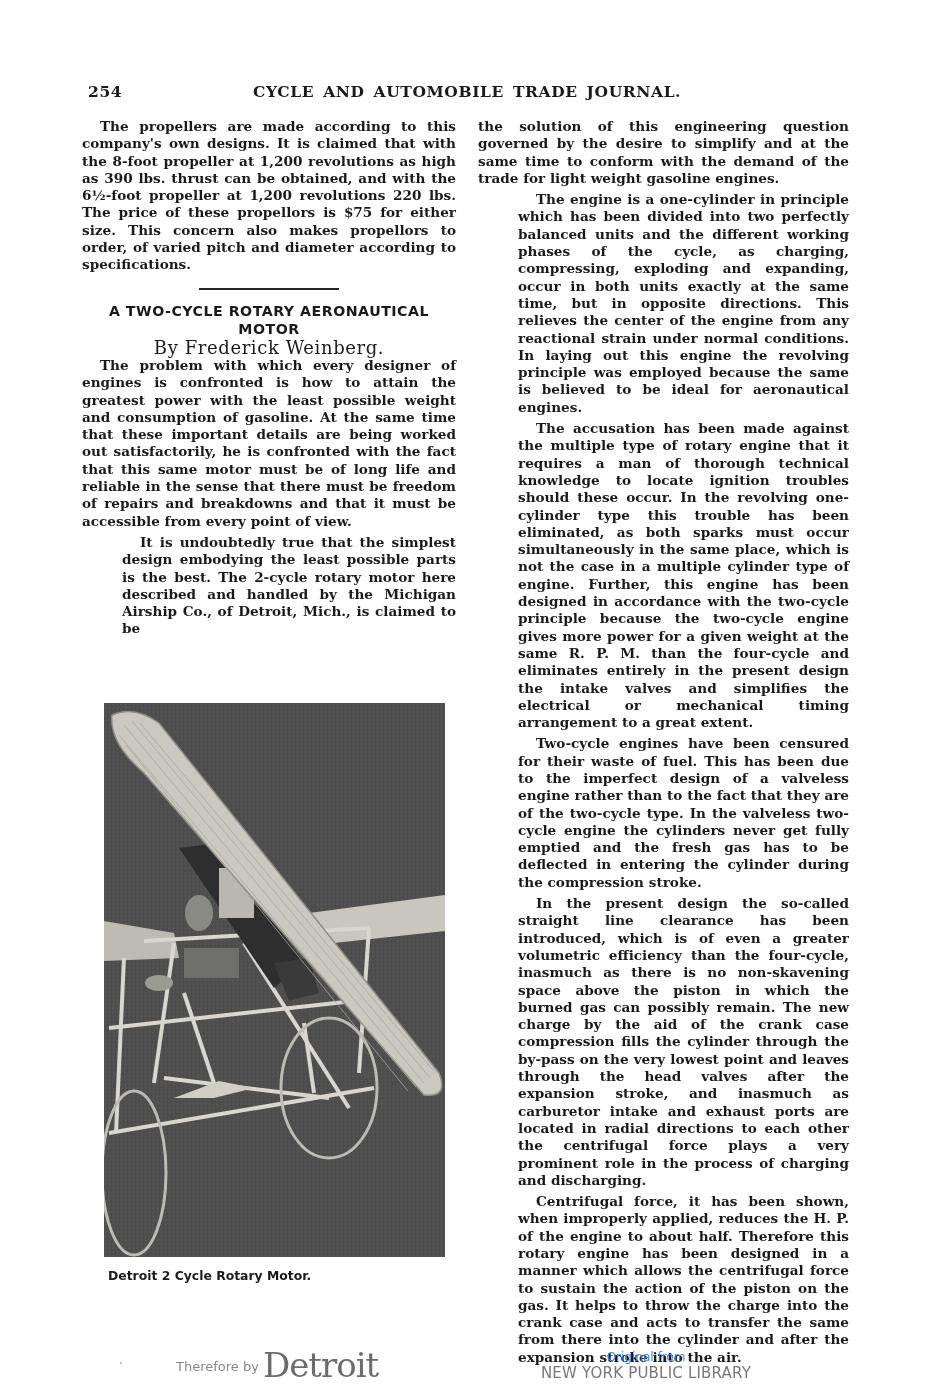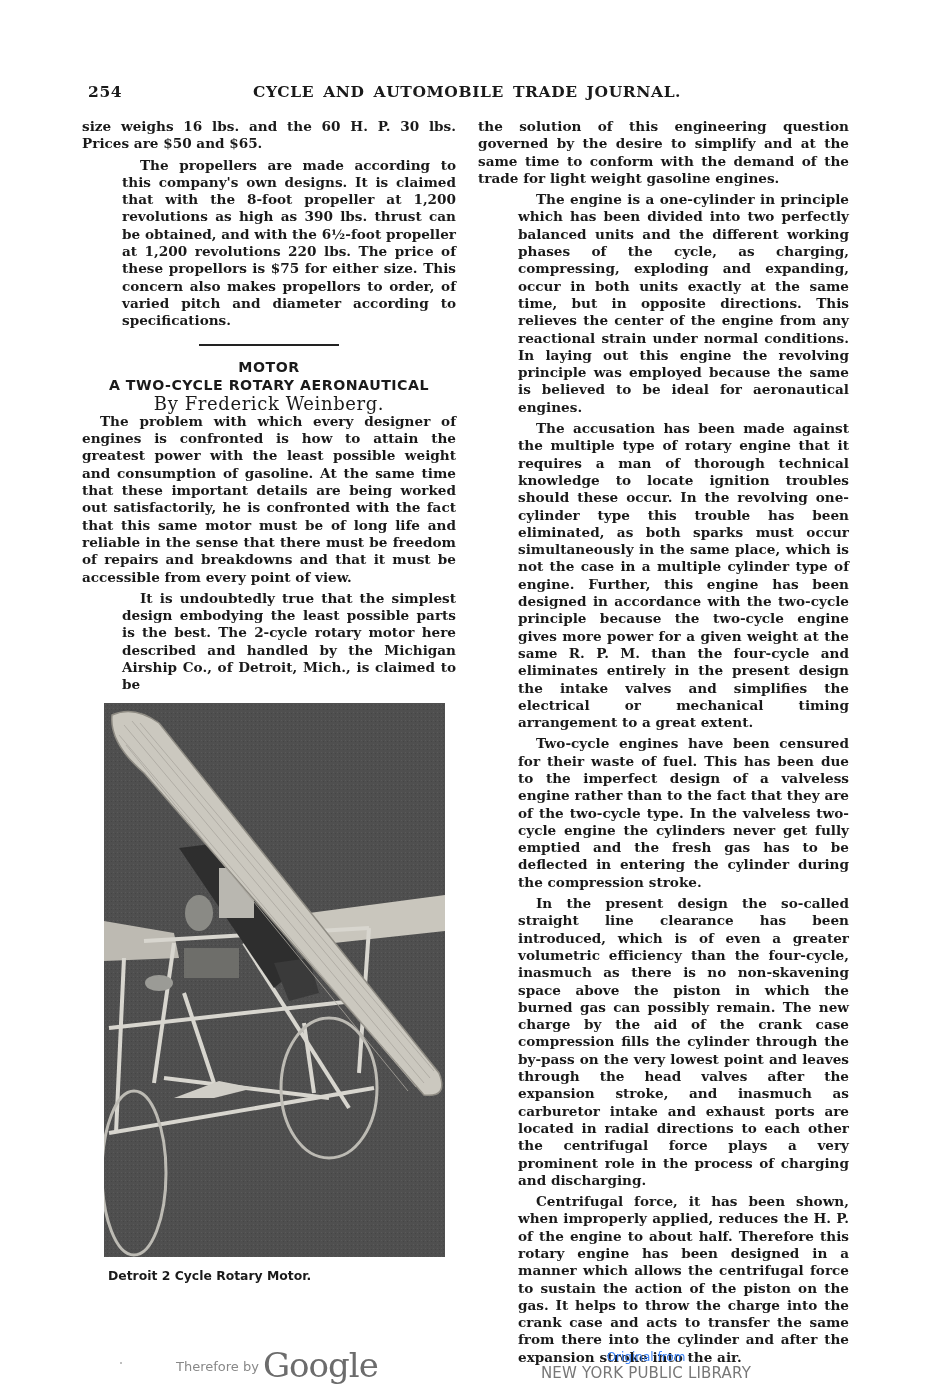--- a/index.html
+++ b/index.html
@@ -60,26 +60,25 @@
 </style>
 </head>
 <body>
 
 <div class="header">
   <span class="pnum">254</span>
   <span class="jtitle">CYCLE AND AUTOMOBILE TRADE JOURNAL.</span>
 </div>
 
 <div class="col" id="left-col">
-  <p class="nofirst">size weighs 16 lbs. and the 60 H. P. 30 lbs. Prices are $50 and $65.</p>
   <p>The propellers are made according to this company's own designs. It is claimed that with the 8-foot propeller at 1,200 revolutions as high as 390 lbs. thrust can be obtained, and with the 6½-foot propeller at 1,200 revolutions 220 lbs. The price of these propellors is $75 for either size. This concern also makes propellors to order, of varied pitch and diameter according to specifications.</p>
   <div class="rule"></div>
   <div class="art-title">
+    <div>A TWO-CYCLE ROTARY AERONAUTICAL</div>
     <div>MOTOR</div>
-    <div>A TWO-CYCLE ROTARY AERONAUTICAL</div>
   </div>
   <div class="byline">By Frederick Weinberg.</div>
   <p>The problem with which every designer of engines is confronted is how to attain the greatest power with the least possible weight and consumption of gasoline. At the same time that these important details are being worked out satisfactorily, he is confronted with the fact that this same motor must be of long life and reliable in the sense that there must be freedom of repairs and breakdowns and that it must be accessible from every point of view.</p>
   <p>It is undoubtedly true that the simplest design embodying the least possible parts is the best. The 2-cycle rotary motor here described and handled by the Michigan Airship Co., of Detroit, Mich., is claimed to be</p>
 </div>
 
 <div class="photo" title="Photograph of a two-blade wooden propeller mounted on a rotary motor on an aeroplane frame with wheels">
   <svg width="341" height="554" viewBox="0 0 341 554">
     <defs>
       <pattern id="grain" width="4" height="4" patternUnits="userSpaceOnUse">
@@ -143,18 +142,18 @@
   <p>The engine is a one-cylinder in principle which has been divided into two perfectly balanced units and the different working phases of the cycle, as charging, compressing, exploding and expanding, occur in both units exactly at the same time, but in opposite directions. This relieves the center of the engine from any reactional strain under normal conditions. In laying out this engine the revolving principle was employed because the same is believed to be ideal for aeronautical engines.</p>
   <p>The accusation has been made against the multiple type of rotary engine that it requires a man of thorough technical knowledge to locate ignition troubles should these occur. In the revolving one-cylinder type this trouble has been eliminated, as both sparks must occur simultaneously in the same place, which is not the case in a multiple cylinder type of engine. Further, this engine has been designed in accordance with the two-cycle principle because the two-cycle engine gives more power for a given weight at the same R. P. M. than the four-cycle and eliminates entirely in the present design the intake valves and simplifies the electrical or mechanical timing arrangement to a great extent.</p>
   <p>Two-cycle engines have been censured for their waste of fuel. This has been due to the imperfect design of a valveless engine rather than to the fact that they are of the two-cycle type. In the valveless two-cycle engine the cylinders never get fully emptied and the fresh gas has to be deflected in entering the cylinder during the compression stroke.</p>
   <p>In the present design the so-called straight line clearance has been introduced, which is of even a greater volumetric efficiency than the four-cycle, inasmuch as there is no non-skavening space above the piston in which the burned gas can possibly remain. The new charge by the aid of the crank case compression fills the cylinder through the by-pass on the very lowest point and leaves through the head valves after the expansion stroke, and inasmuch as carburetor intake and exhaust ports are located in radial directions to each other the centrifugal force plays a very prominent role in the process of charging and discharging.</p>
   <p>Centrifugal force, it has been shown, when improperly applied, reduces the H. P. of the engine to about half. Therefore this rotary engine has been designed in a manner which allows the centrifugal force to sustain the action of the piston on the gas. It helps to throw the charge into the crank case and acts to transfer the same from there into the cylinder and after the expansion stroke into the air.</p>
 </div>
 
 <div class="speck" style="left:120px; top:1362px;"></div>
 
 <div class="footer-left">
-  <span class="dig">Therefore by</span><span class="goog">Google</span>
+  <span class="dig">Therefore by</span><span class="goog">Detroit</span>
 </div>
 <div class="footer-right">
   <div class="orig">Original from</div>
   <div class="lib">NEW YORK PUBLIC LIBRARY</div>
 </div>
 
 </body></html>

